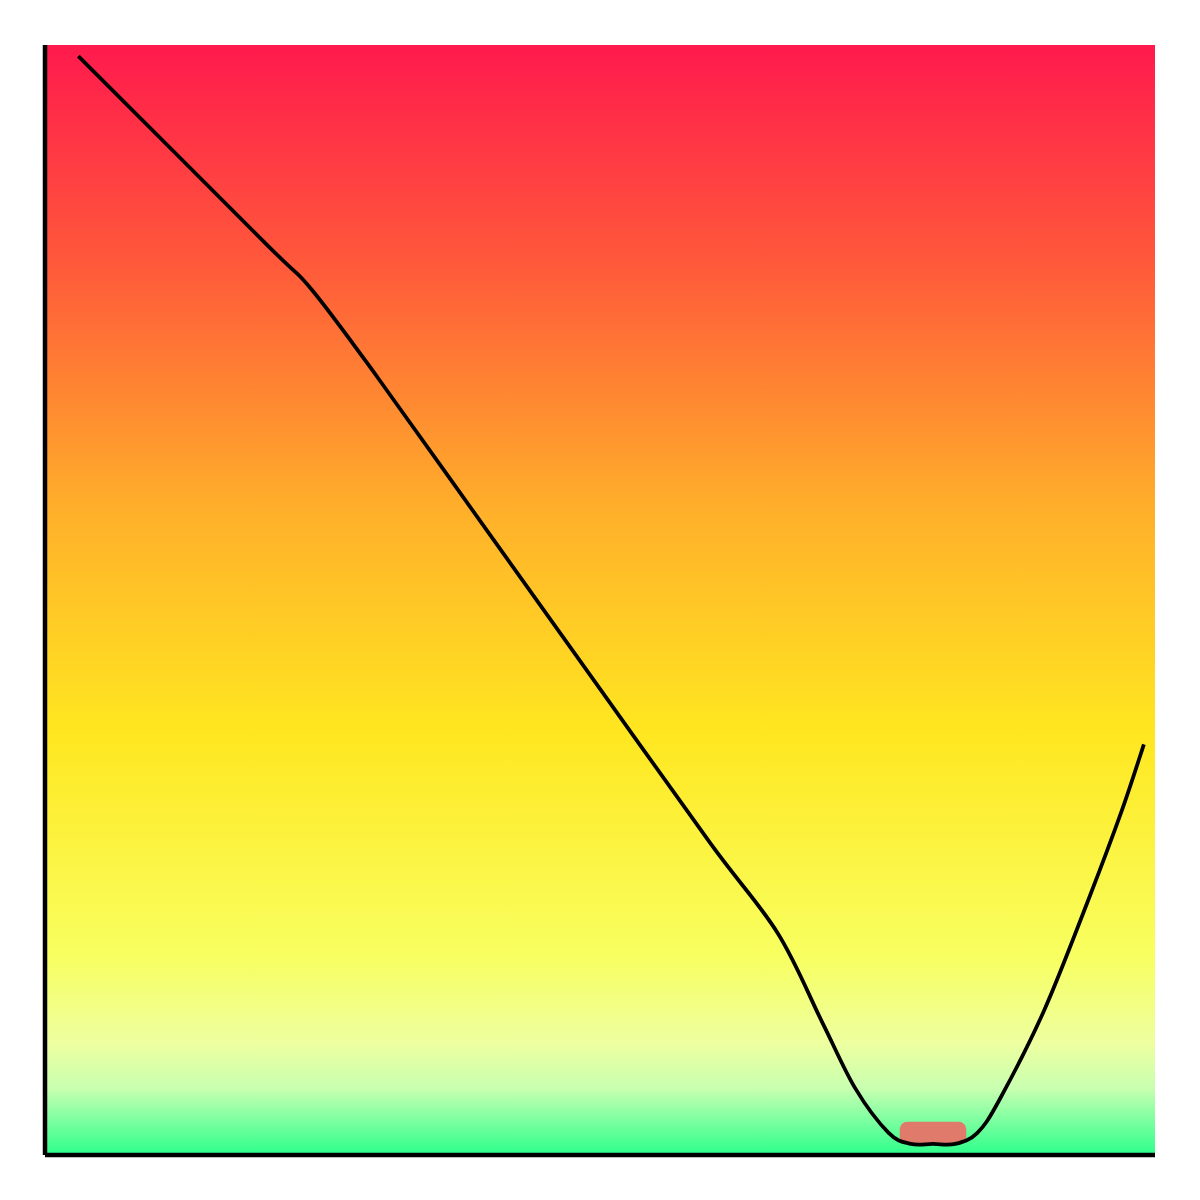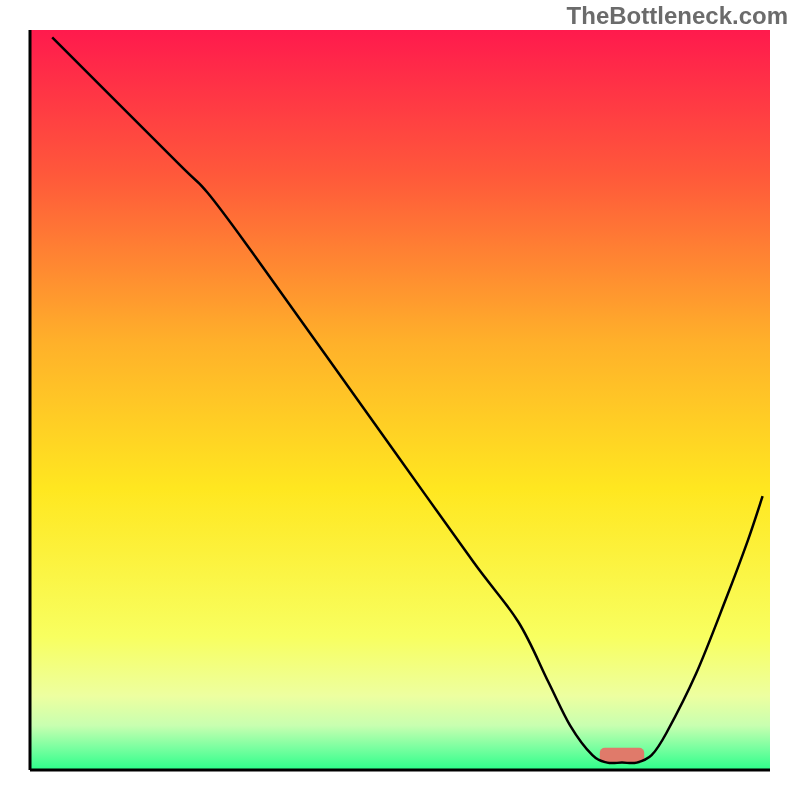--- a/index.html
+++ b/index.html
@@ -24,21 +24,20 @@
     color: #6b6b6b;
     z-index: 10;
   }
   svg {
     display: block;
   }
 </style>
 </head>
 <body>
 <div class="container">
-  <div class="watermark">TheBottleneck.com</div>
   <svg id="chart-svg" width="800" height="800" viewBox="0 0 800 800">
       <defs>
         <linearGradient id="bg-grad" x1="0" y1="0" x2="0" y2="1">
           <stop offset="0%" stop-color="#ff1a4d"></stop>
           <stop offset="20%" stop-color="#ff5a3a"></stop>
           <stop offset="42%" stop-color="#ffb02a"></stop>
           <stop offset="62%" stop-color="#ffe720"></stop>
           <stop offset="82%" stop-color="#f8ff60"></stop>
           <stop offset="90%" stop-color="#edffa0"></stop>
           <stop offset="94%" stop-color="#c8ffb0"></stop>

